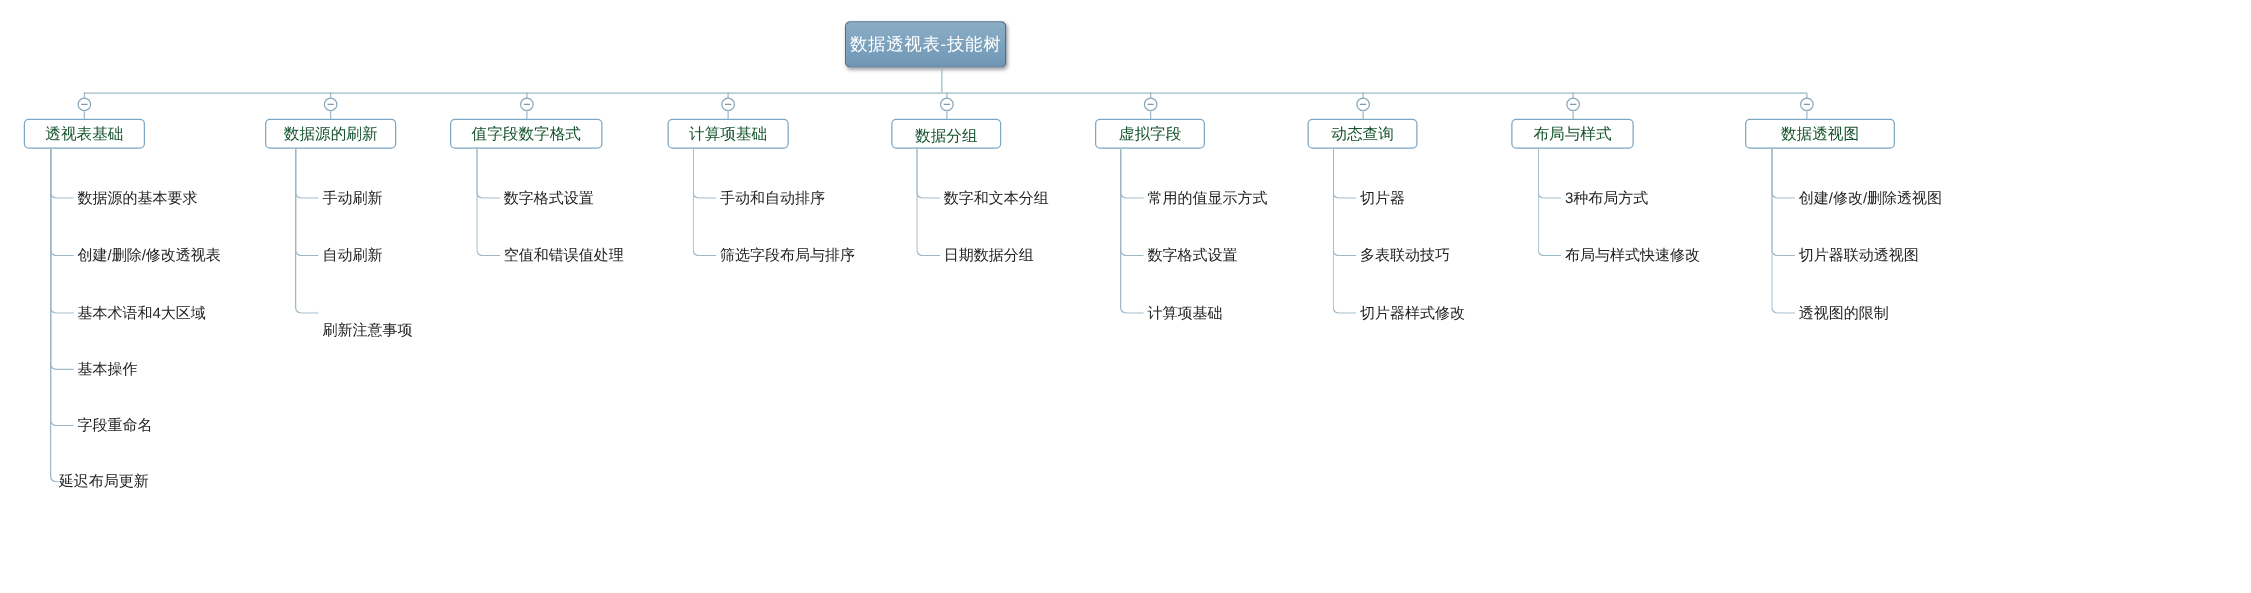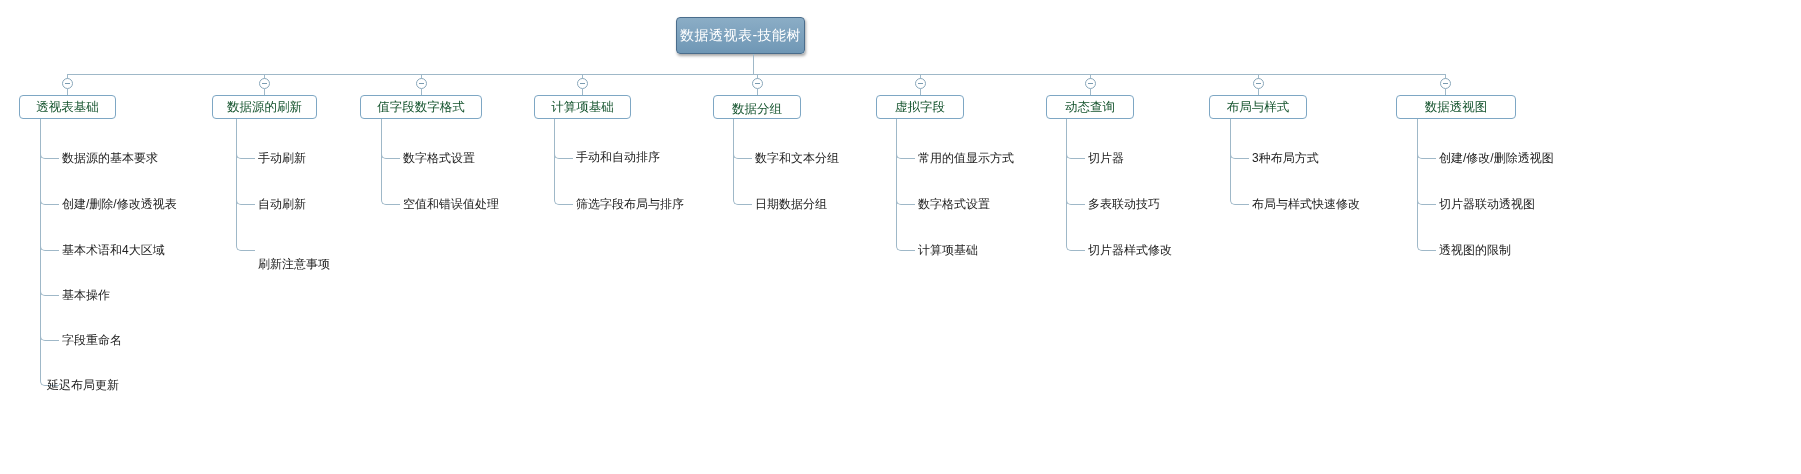--- a/index.html
+++ b/index.html
@@ -225,21 +225,21 @@
   <div class="corner" style="left:381px; top:119px; width:18px; height:85px;"></div>
   <div class="leaf" style="left:403px; top:150px;">
     <span class="leaf-label">数字格式设置</span>
   </div>
   <div class="leaf" style="left:403px; top:196px;font-family:Liberation Serif, serif;">
     <span class="leaf-label">空值和错误值处理</span>
   </div>
 
   <div class="corner" style="left:554px; top:119px; width:18px; height:39px;"></div>
   <div class="corner" style="left:554px; top:119px; width:18px; height:85px;"></div>
-  <div class="leaf" style="left:576px; top:150px;align-items:flex-end;">
+  <div class="leaf" style="left:576px; top:150px;">
     <span class="leaf-label">手动和自动排序</span>
   </div>
   <div class="leaf" style="left:576px; top:196px;">
     <span class="leaf-label">筛选字段布局与排序</span>
   </div>
 
   <div class="corner" style="left:733px; top:119px; width:18px; height:39px;"></div>
   <div class="corner" style="left:733px; top:119px; width:18px; height:85px;"></div>
   <div class="leaf" style="left:755px; top:150px;">
     <span class="leaf-label">数字和文本分组</span>

